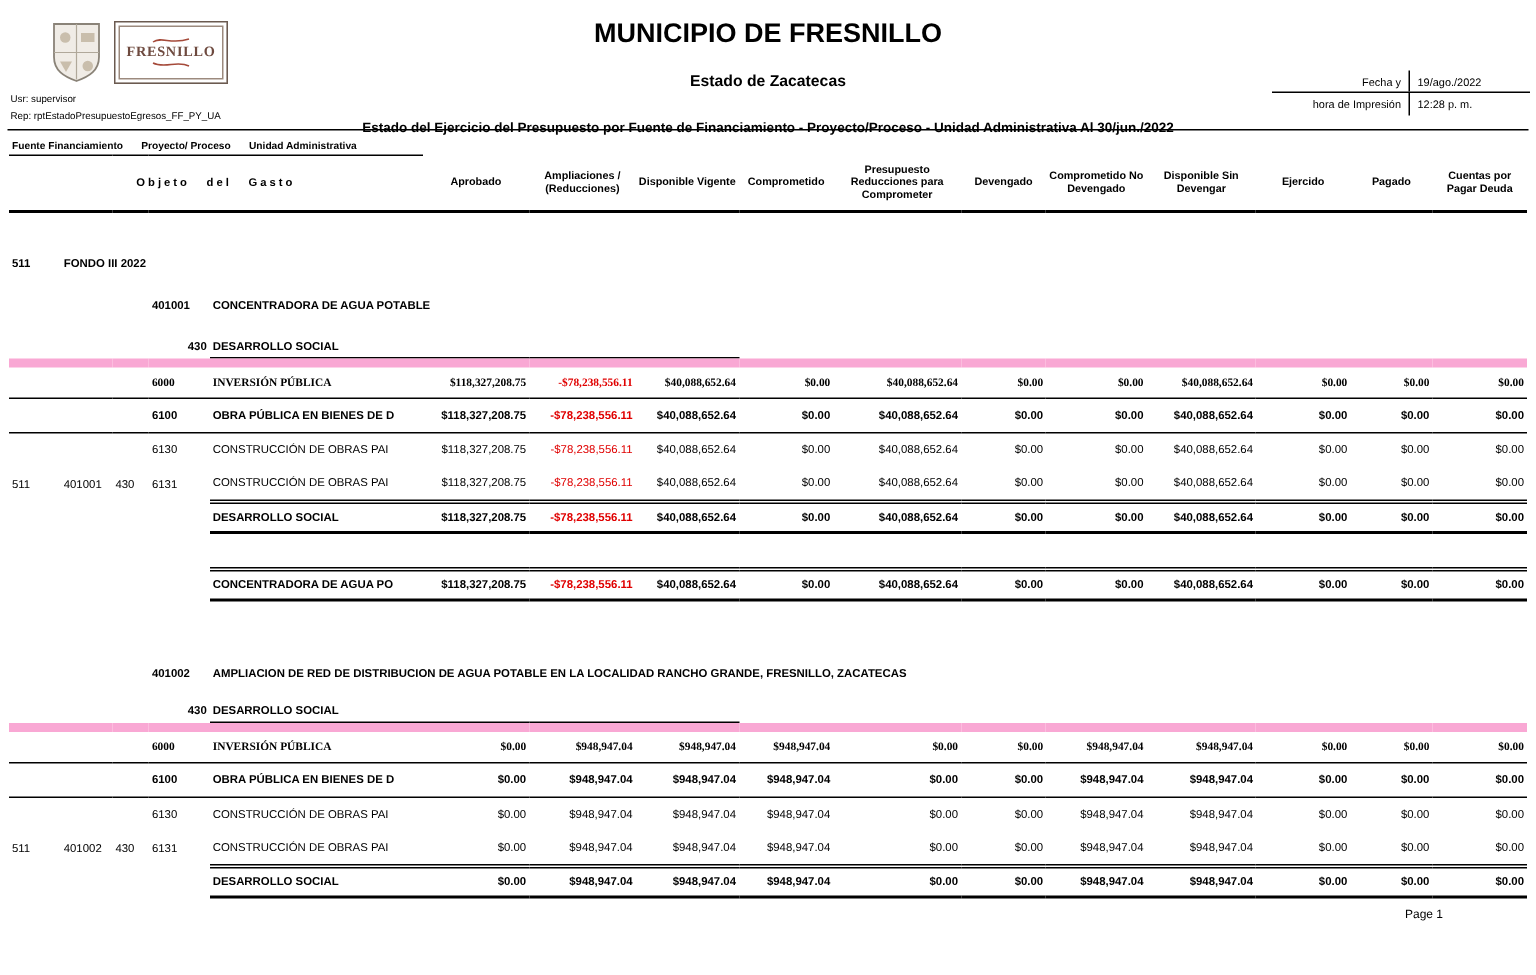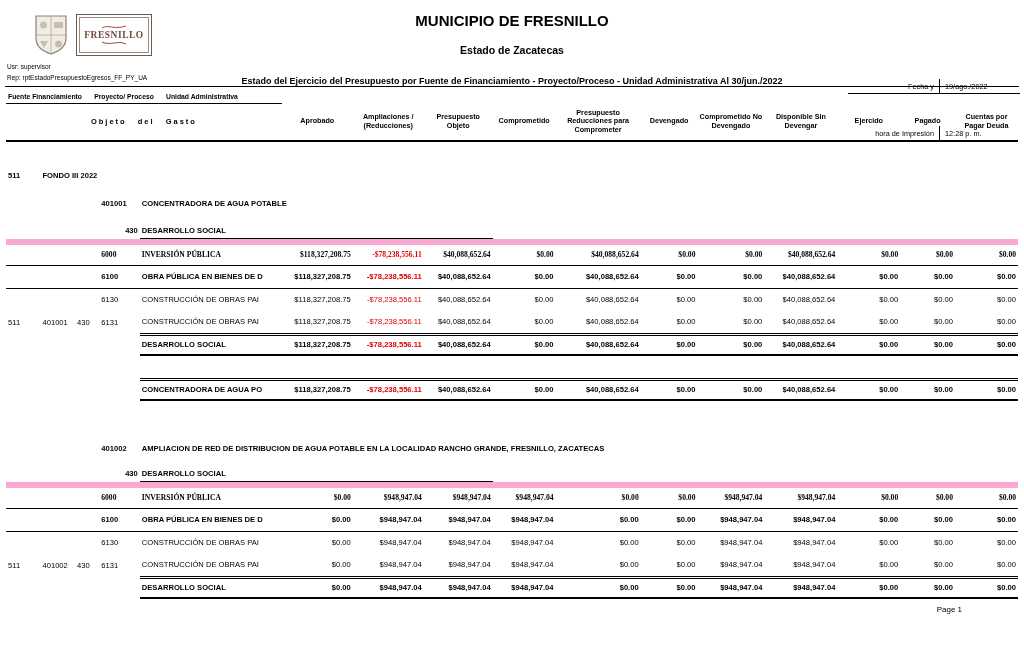--- a/index.html
+++ b/index.html
@@ -13,27 +13,27 @@
   .logo-area { position: absolute; left: 34px; top: 14px; display: flex; gap: 8px; align-items: center; justify-content: flex-end; }
   .logo-box {
     width: 76px; height: 42px; border: 1px solid #6b5a50;
     box-shadow: inset 0 0 0 2px #fff, inset 0 0 0 3px #9c8a7e;
     display: flex; flex-direction: column; align-items: center; justify-content: center;
   }
   .logo-text { font-family: "Liberation Serif", serif; font-weight: bold; font-size: 9.5px; letter-spacing: .5px; color: #6e4a3f; }
   .flourish { display: block; }
 
   .title-block { position: absolute; left: 150px; right: 150px; top: 12px; text-align: center; }
-  .t1 { font-size: 15px; font-weight: bold; }
+  .t1 { font-size: 18px; font-weight: bold; }
   .t2 { font-size: 10.5px; font-weight: bold; margin-top: 15px; }
   .t3 { font-size: 9px;  font-weight: bold; margin-top: 20px; white-space: nowrap; }
   .t4 { font-size: 9px;  font-weight: bold; margin-top: 2px; }
 
   .datetime-box { position: absolute; right: 4px; top: 47px; width: 172px; font-size: 7.3px; }
-  .dt-row { display: flex; height: 15px; align-items: stretch; margin-top: 32px; }
+  .dt-row { display: flex; height: 15px; align-items: stretch; }
   .dt-row.r1 { border-bottom: 1px solid #000; }
   .dt-label { flex: 0 0 92px; border-right: 1px solid #000; display: flex; align-items: center; justify-content: flex-end; padding-right: 5px; }
   .dt-value { display: flex; align-items: center; padding-left: 5px; }
 
   .meta-usr { position: absolute; left: 7px; top: 63px; font-size: 6.5px; }
   .meta-rep { position: absolute; left: 7px; top: 74px; font-size: 6.5px; }
   .top-rule { position: absolute; left: 5px; right: 5px; top: 86px; border-top: 1.4px solid #000; }
 
   
   table.report { position: absolute; left: 6px; top: 90px; width: 1012px; border-collapse: collapse; table-layout: fixed; }
@@ -141,21 +141,21 @@
           <span class="lh">Fuente Financiamiento</span>
           <span class="lh">Proyecto/ Proceso</span>
           <span class="lh">Unidad Administrativa</span>
         </td>
         <td colspan="11"></td>
       </tr>
       <tr class="header-main">
         <td colspan="5" class="objeto-h">Objeto del Gasto</td>
         <td class="col-h">Aprobado</td>
         <td class="col-h">Ampliaciones / (Reducciones)</td>
-        <td class="col-h">Presupuesto Objeto</td>
+        <td class="col-h">Disponible Vigente</td>
         <td class="col-h">Comprometido</td>
         <td class="col-h">Presupuesto Reducciones para Comprometer</td>
         <td class="col-h">Devengado</td>
         <td class="col-h">Comprometido No Devengado</td>
         <td class="col-h">Disponible Sin Devengar</td>
         <td class="col-h">Ejercido</td>
         <td class="col-h">Pagado</td>
         <td class="col-h">Cuentas por Pagar Deuda</td>
       </tr>
     </thead>

